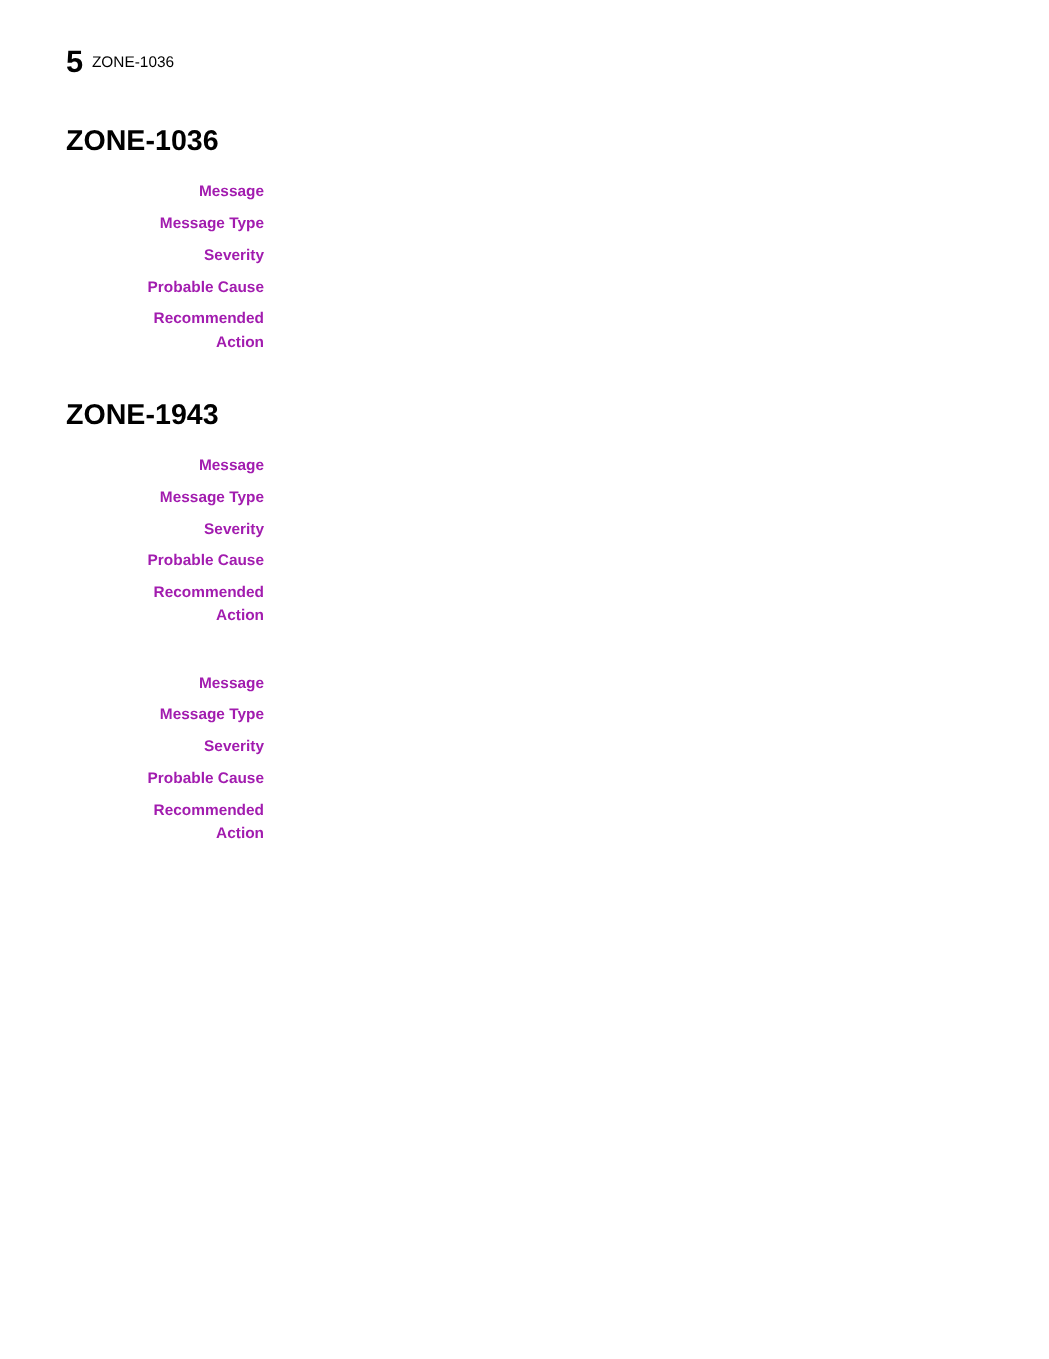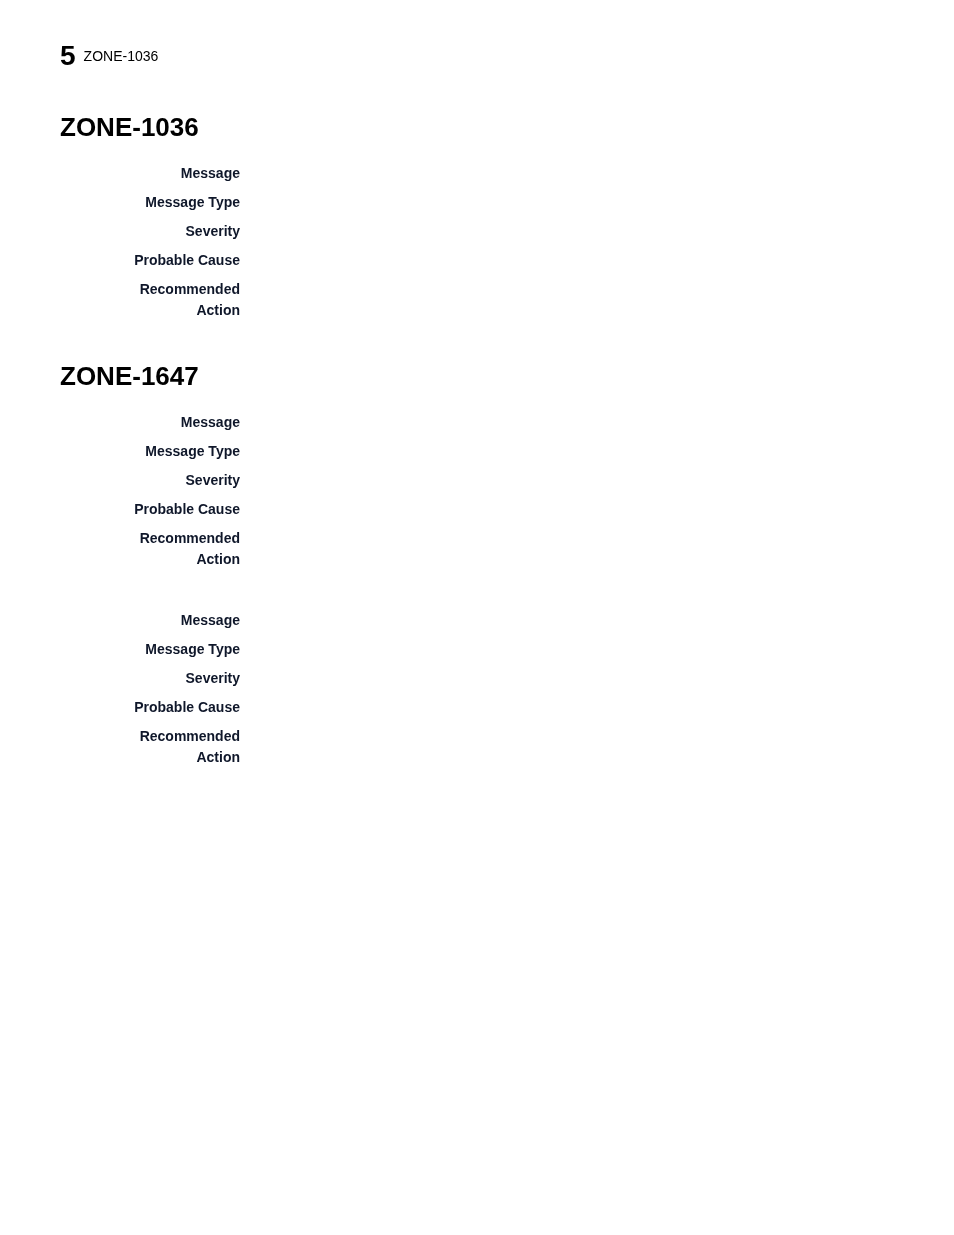--- a/index.html
+++ b/index.html
@@ -52,21 +52,21 @@
       margin-bottom: 8px;
     }
 
     .field-label {
       width: 200px;
       min-width: 200px;
       text-align: right;
       padding-right: 20px;
       font-size: 14px;
       font-weight: bold;
-      color: #0f172a;
+      color: #a21caf;
       line-height: 1.5;
     }
 
     .field-value {
       flex: 1;
       font-size: 14px;
       color: #000;
       line-height: 1.5;
     }
   </style>
@@ -97,21 +97,21 @@
         <div class="field-label">Probable Cause</div>
         <div class="field-value"></div>
       </div>
       <div class="field-row">
         <div class="field-label" style="white-space: pre-line;">Recommended
 Action</div>
         <div class="field-value"></div>
       </div>
     </div>
     <div class="section">
-      <div class="section-title">ZONE-1647</div>
+      <div class="section-title">ZONE-1943</div>
       <div class="field-row">
         <div class="field-label">Message</div>
         <div class="field-value"></div>
       </div>
       <div class="field-row">
         <div class="field-label">Message Type</div>
         <div class="field-value"></div>
       </div>
       <div class="field-row">
         <div class="field-label">Severity</div>

